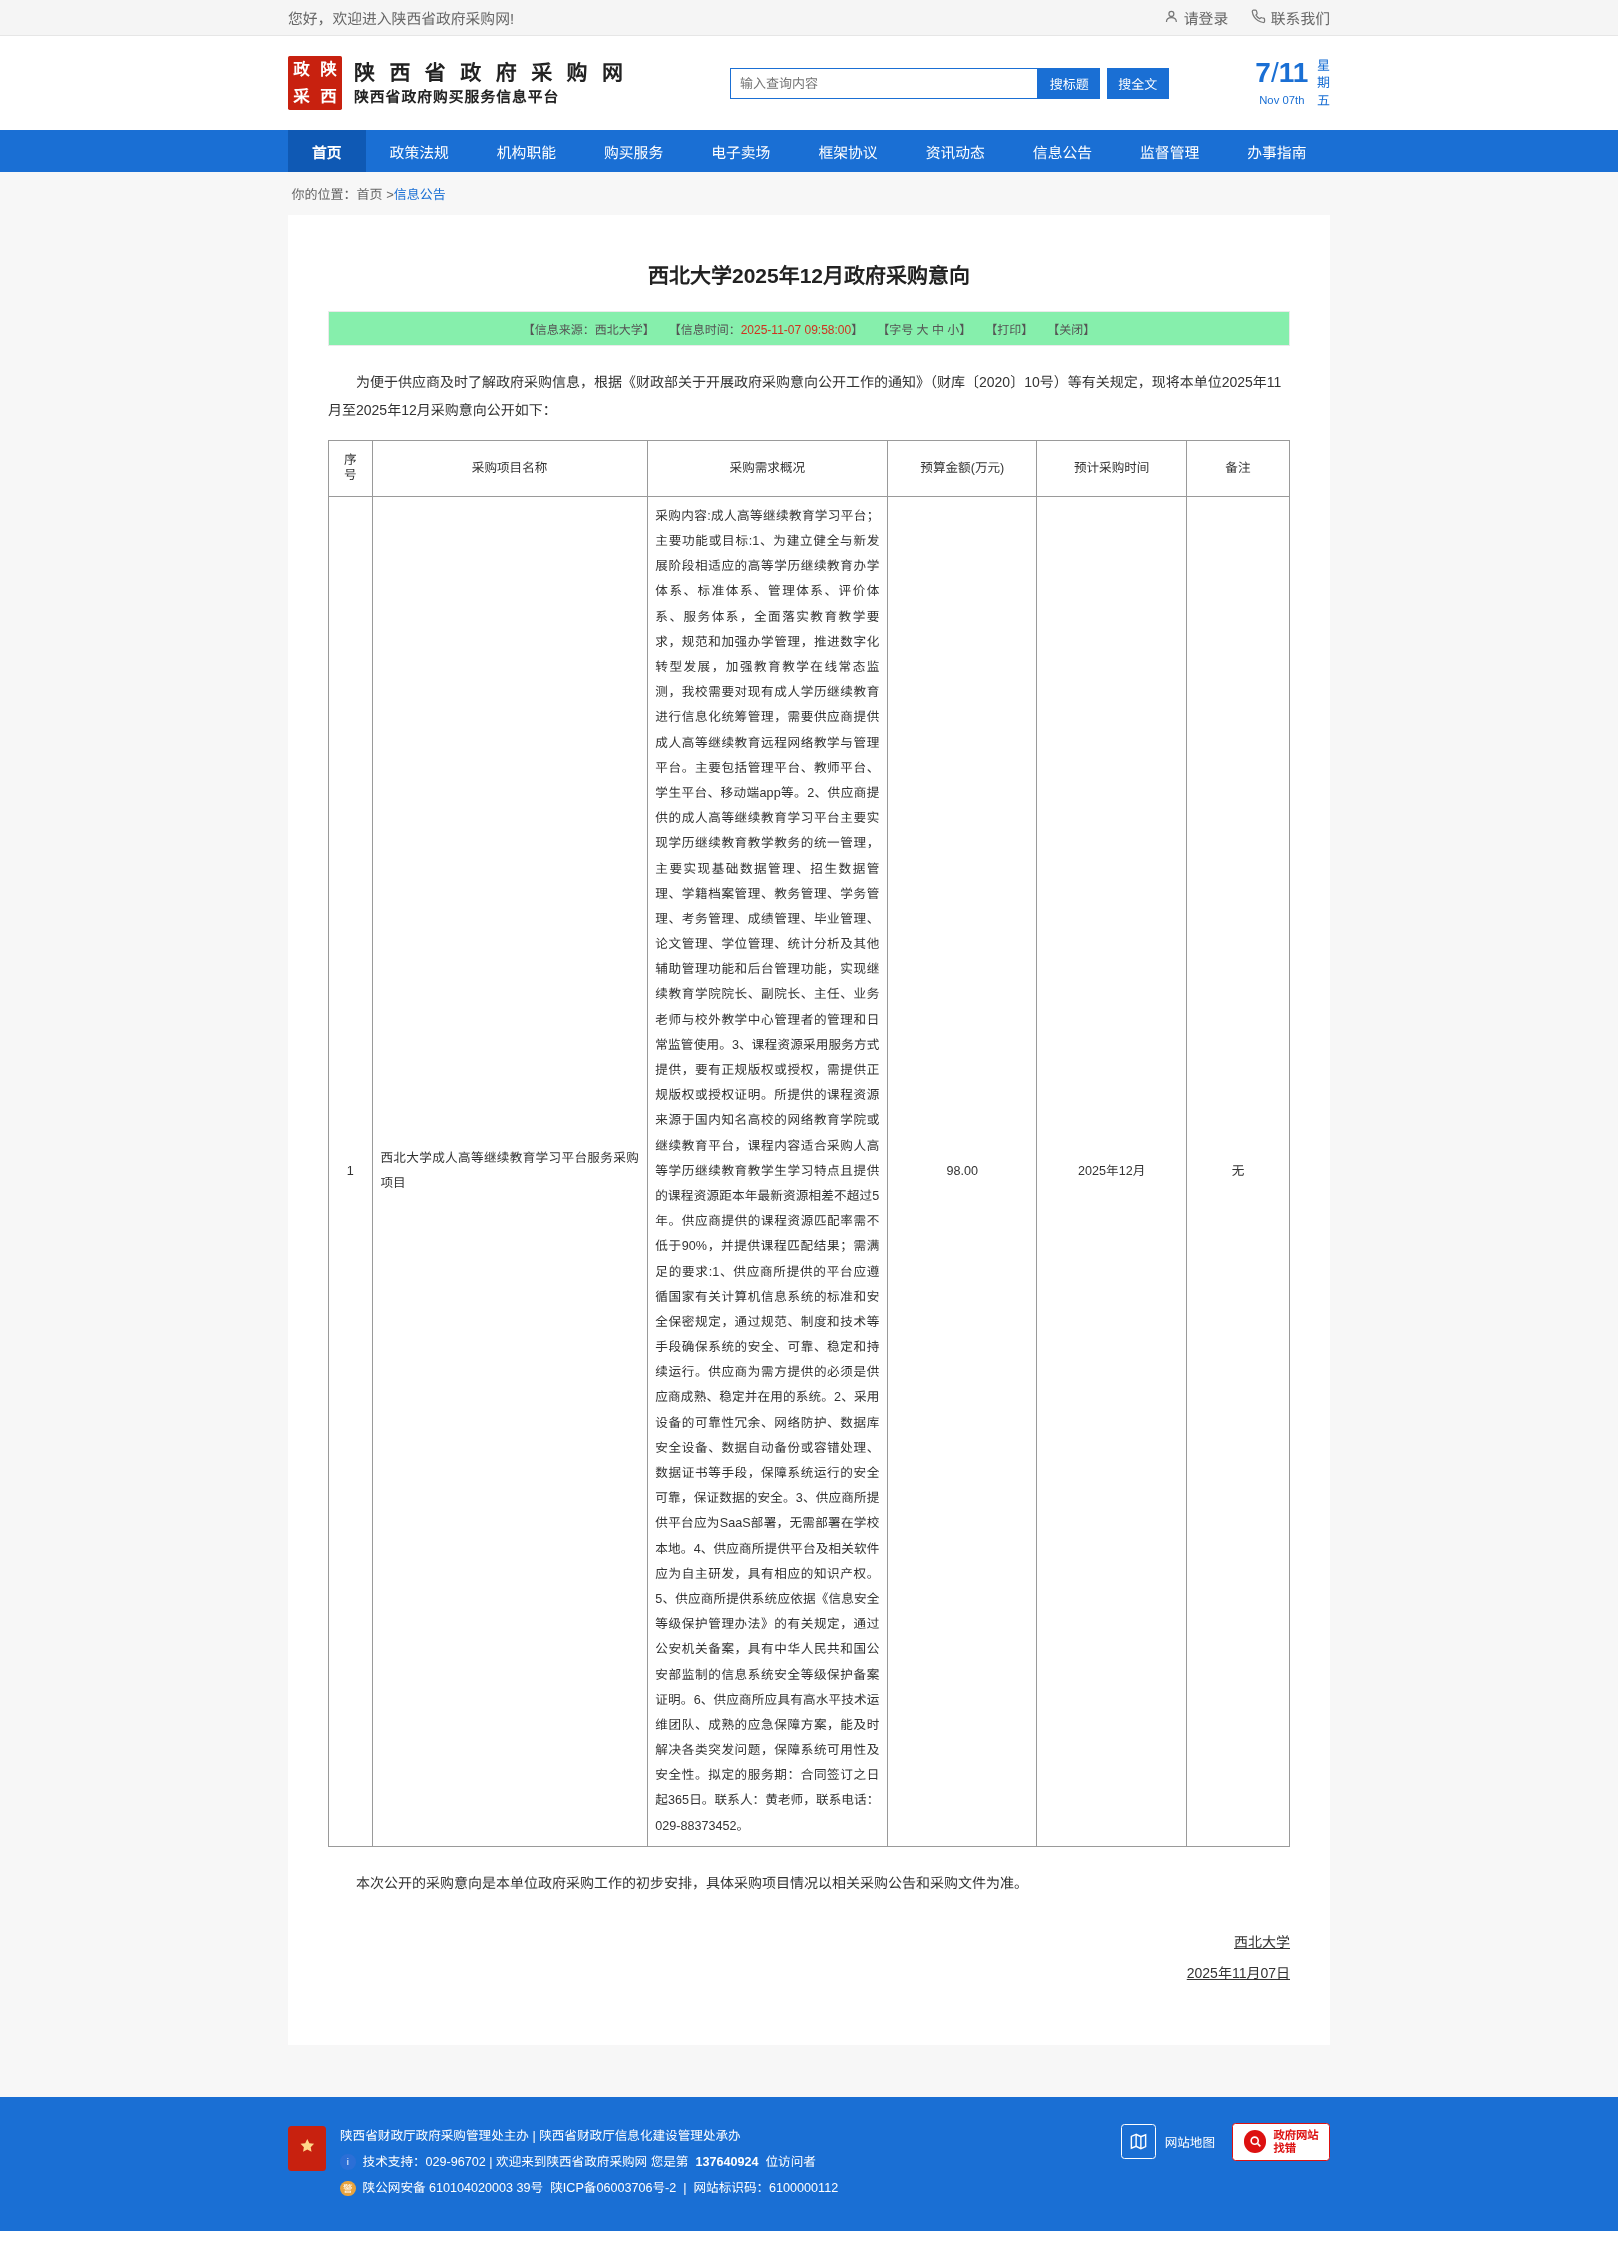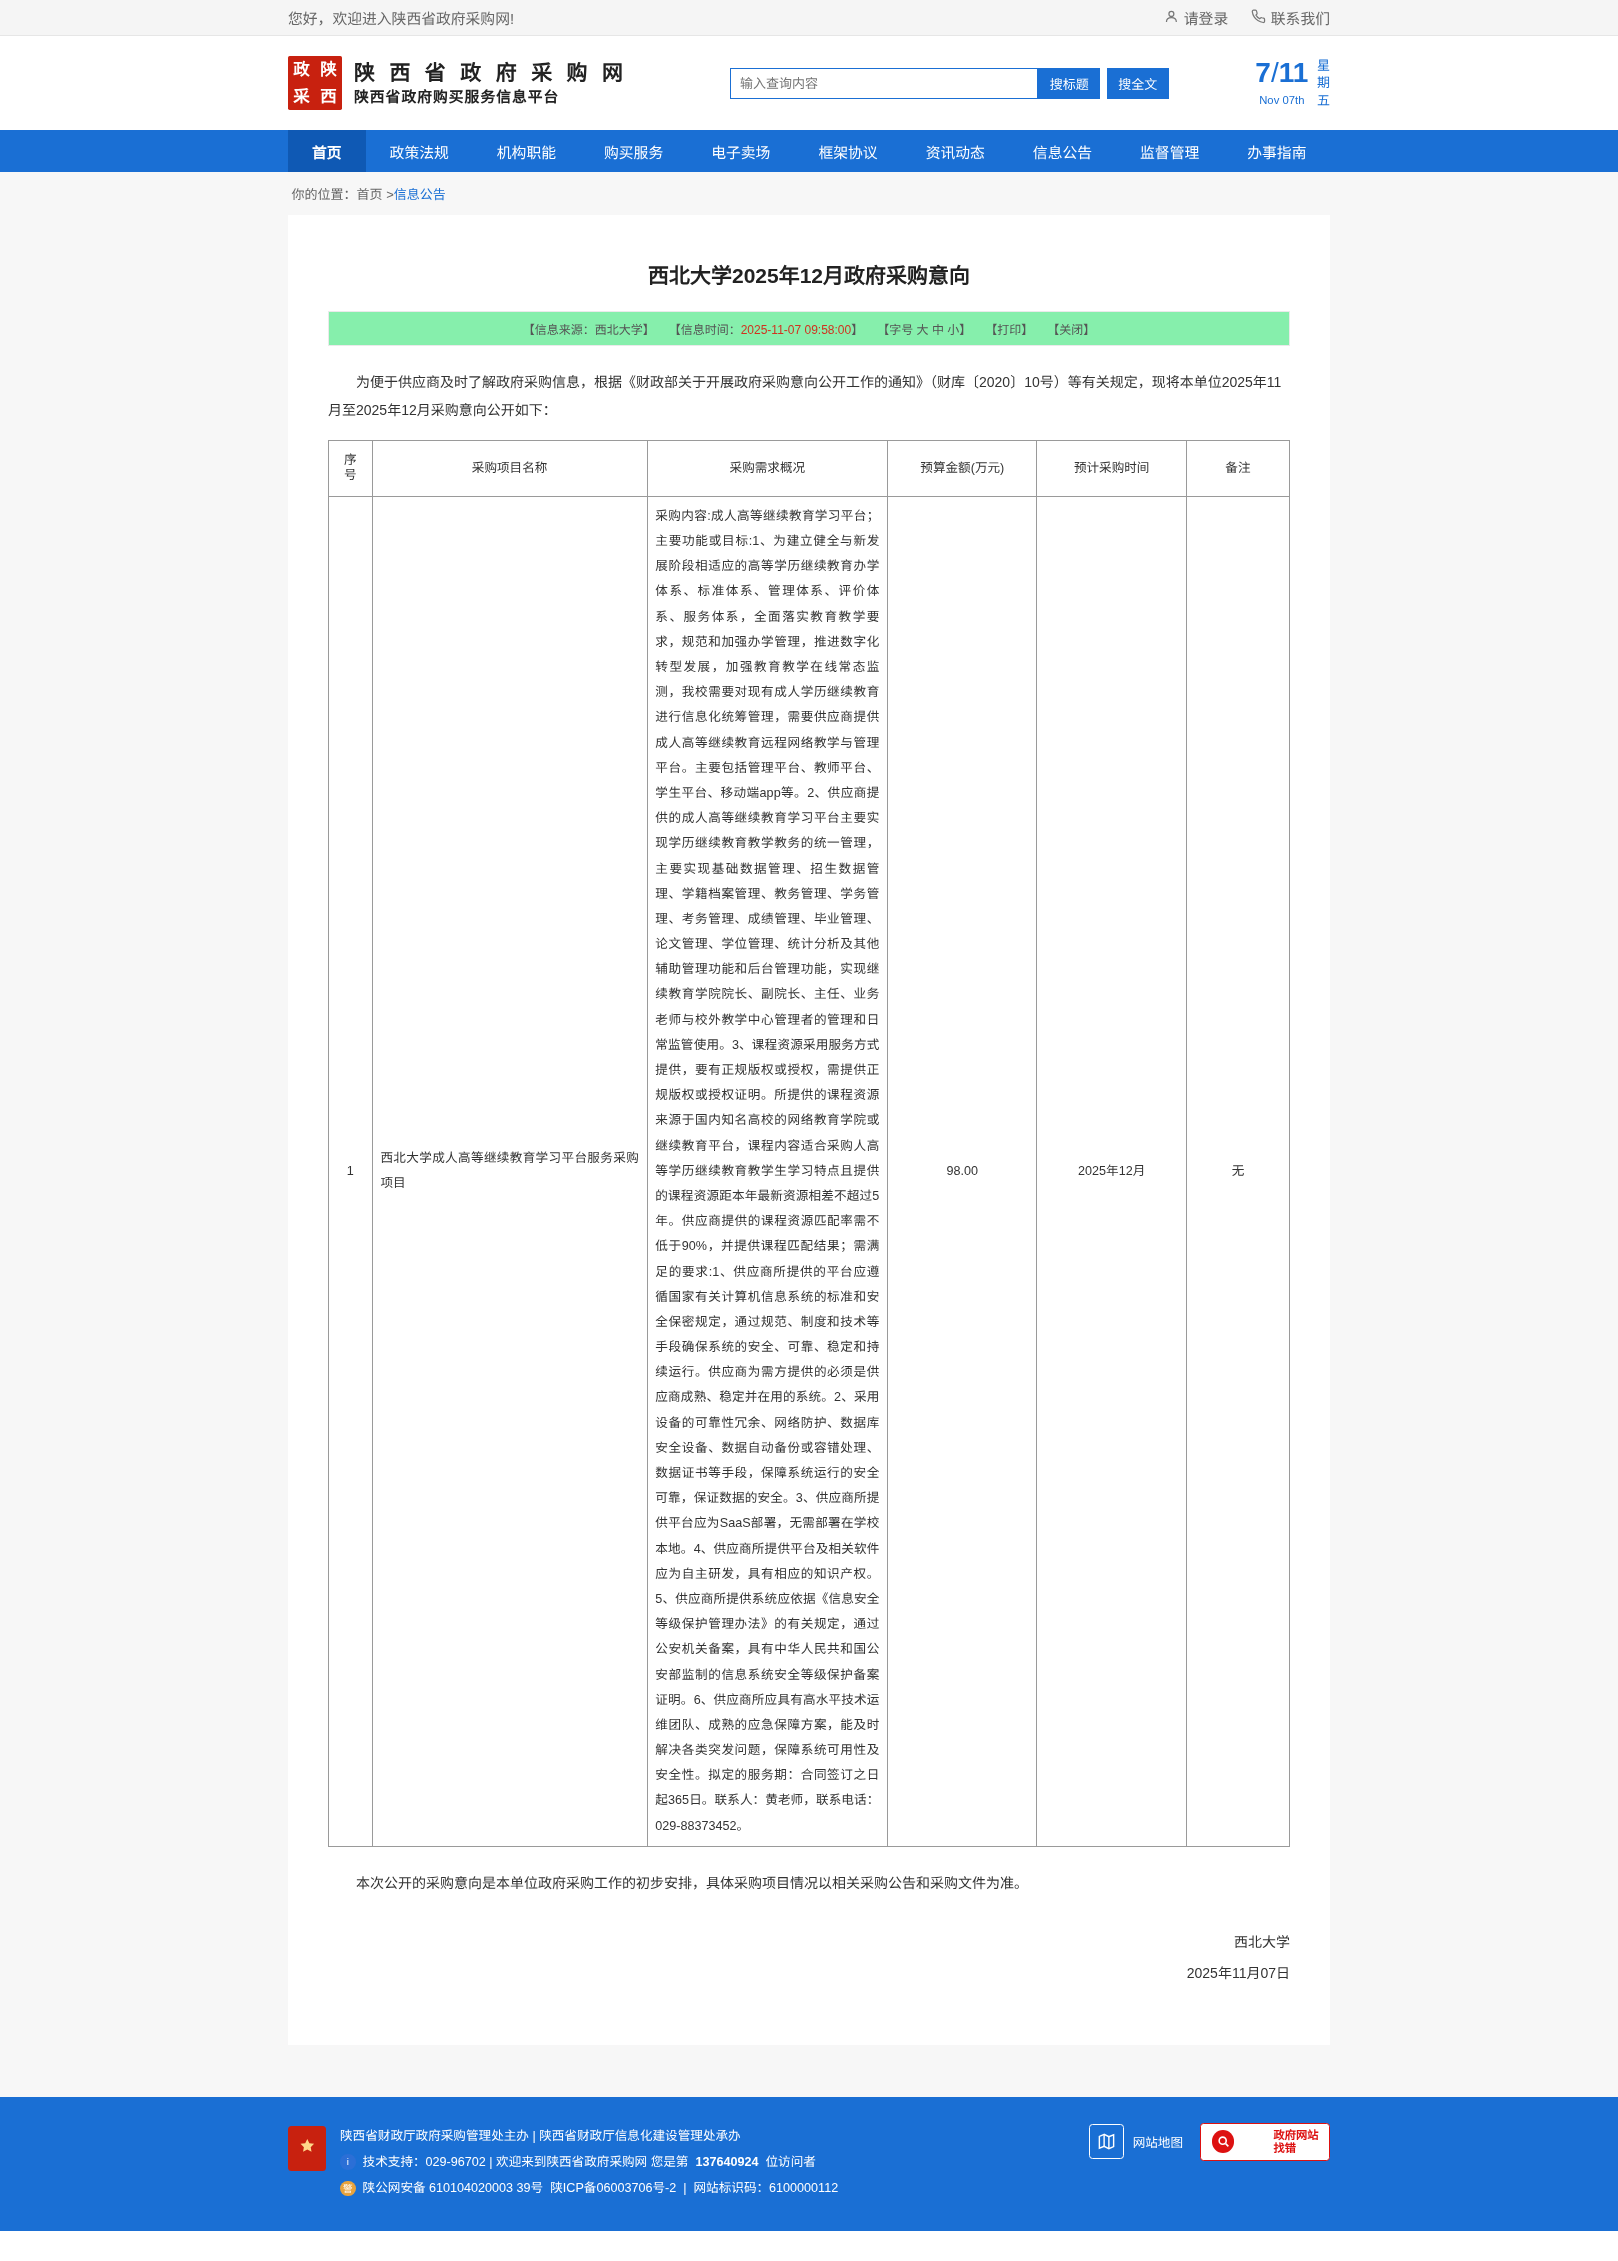--- a/index.html
+++ b/index.html
@@ -210,20 +210,21 @@
   .col-time { width: 113px; }
   .col-note { width: 78px; }
   .th-no { line-height: 1.25; }
 
   .sign {
     text-align: right;
     font-size: 14px;
     line-height: 2.2;
     margin-top: 29.5px;
     color: #333;
+    text-decoration: underline;
   }
 
   
   .footer {
     background: #1a6fd4;
     color: #fff;
     padding: 26px 0 29.5px;
   }
   .footer .inner {
     width: 1042px; margin: 0 auto;
@@ -266,21 +267,21 @@
     font-size: 13px;
     line-height: 1.15;
     font-weight: bold;
   }
   .f-badge .circle {
     width: 22.6px; height: 22.6px; border-radius: 50%;
     background: #d11; color: #fff;
     display: flex; align-items: center; justify-content: center;
     font-size: 14px; font-weight: bold;
   }
-  .f-badge .txt { display: flex; flex-direction: column; font-size: 11.3px; margin-left: 32px; }
+  .f-badge .txt { display: flex; flex-direction: column; font-size: 11.3px; }
 
   .small-ico {
     width: 15.6px; height: 15.6px; border-radius: 50%;
     background: #e8a33d; color: #fff;
     display: inline-flex; align-items: center; justify-content: center;
     font-size: 9.6px; flex: none;
   }
   .small-ico.blue { background: #2b6fd6; }
 </style>
 </head>

